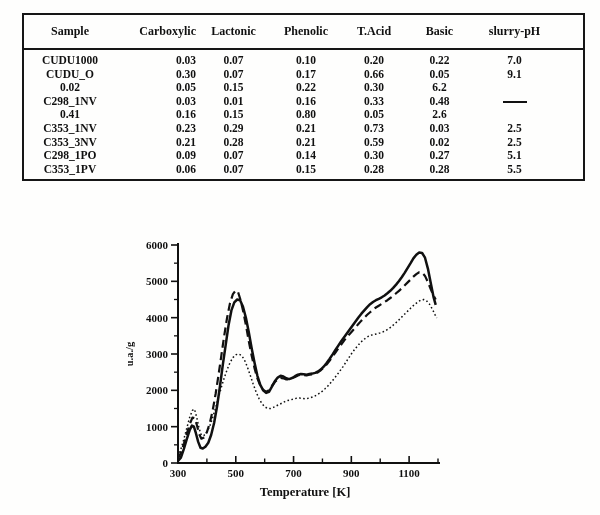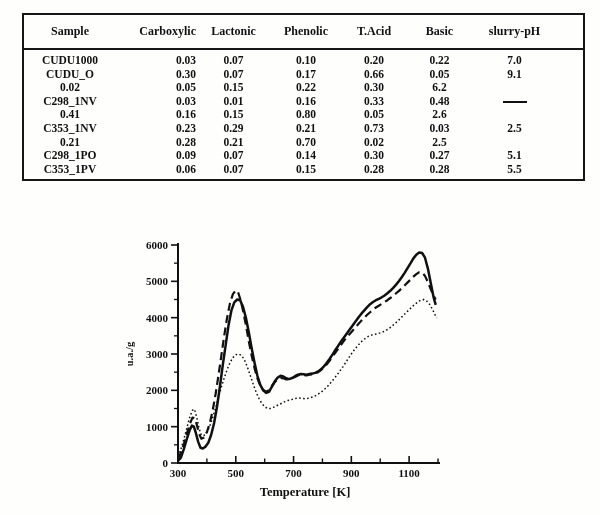--- a/index.html
+++ b/index.html
@@ -97,24 +97,25 @@
         <div class="trow tbody-row">
           <span class="tcell">C353_1NV</span>
           <span class="tcell">0.23</span>
           <span class="tcell">0.29</span>
           <span class="tcell">0.21</span>
           <span class="tcell">0.73</span>
           <span class="tcell">0.03</span>
           <span class="tcell">2.5</span>
         </div>
         <div class="trow tbody-row">
+          <span class="tcell">C353_3NV</span>
           <span class="tcell">0.21</span>
           <span class="tcell">0.28</span>
           <span class="tcell">0.21</span>
-          <span class="tcell">0.70</span>
+          <span class="tcell">0.59</span>
           <span class="tcell">0.02</span>
           <span class="tcell">2.5</span>
         </div>
         <div class="trow tbody-row">
           <span class="tcell">C298_1PO</span>
           <span class="tcell">0.09</span>
           <span class="tcell">0.07</span>
           <span class="tcell">0.14</span>
           <span class="tcell">0.30</span>
           <span class="tcell">0.27</span>

